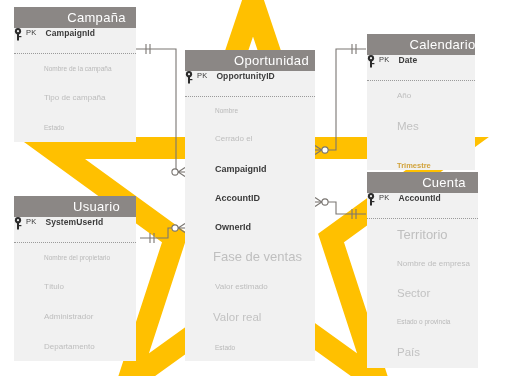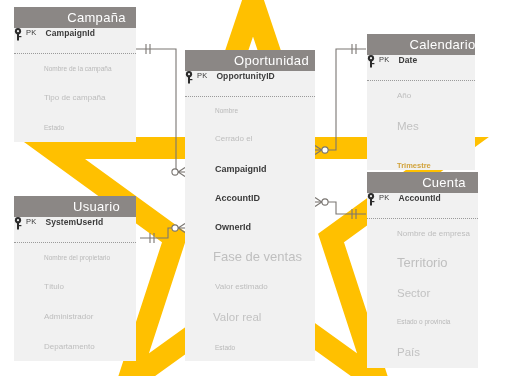--- a/index.html
+++ b/index.html
@@ -251,26 +251,26 @@
       <div class="pk-row">
         <svg class="key-icon" viewBox="0 0 11 13">
           <circle cx="4" cy="3.2" r="3.1" fill="#2b2b2b"></circle>
           <circle cx="4" cy="3.2" r="1.1" fill="#f1f1f1"></circle>
           <rect x="3" y="5.5" width="2" height="7" fill="#2b2b2b"></rect>
           <rect x="5" y="8" width="2.4" height="1.2" fill="#2b2b2b"></rect>
         </svg>
         <span class="pk-tag">PK</span>
         <span class="pk-name">AccountId</span>
       </div>
+      <div class="field" style="height:30px;">
+        <span class="t-m">Territorio</span>
+      </div>
       <div class="field" style="height:28px;">
         <span class="t-s">Nombre de empresa</span>
       </div>
-      <div class="field" style="height:30px;">
-        <span class="t-m">Territorio</span>
-      </div>
       <div class="field" style="height:31px;">
         <span class="t-l">Sector</span>
       </div>
       <div class="field" style="height:27px;">
         <span class="t-xs">Estado o provincia</span>
       </div>
       <div class="field" style="height:33px;">
         <span class="t-l">País</span>
       </div>
     </div>

